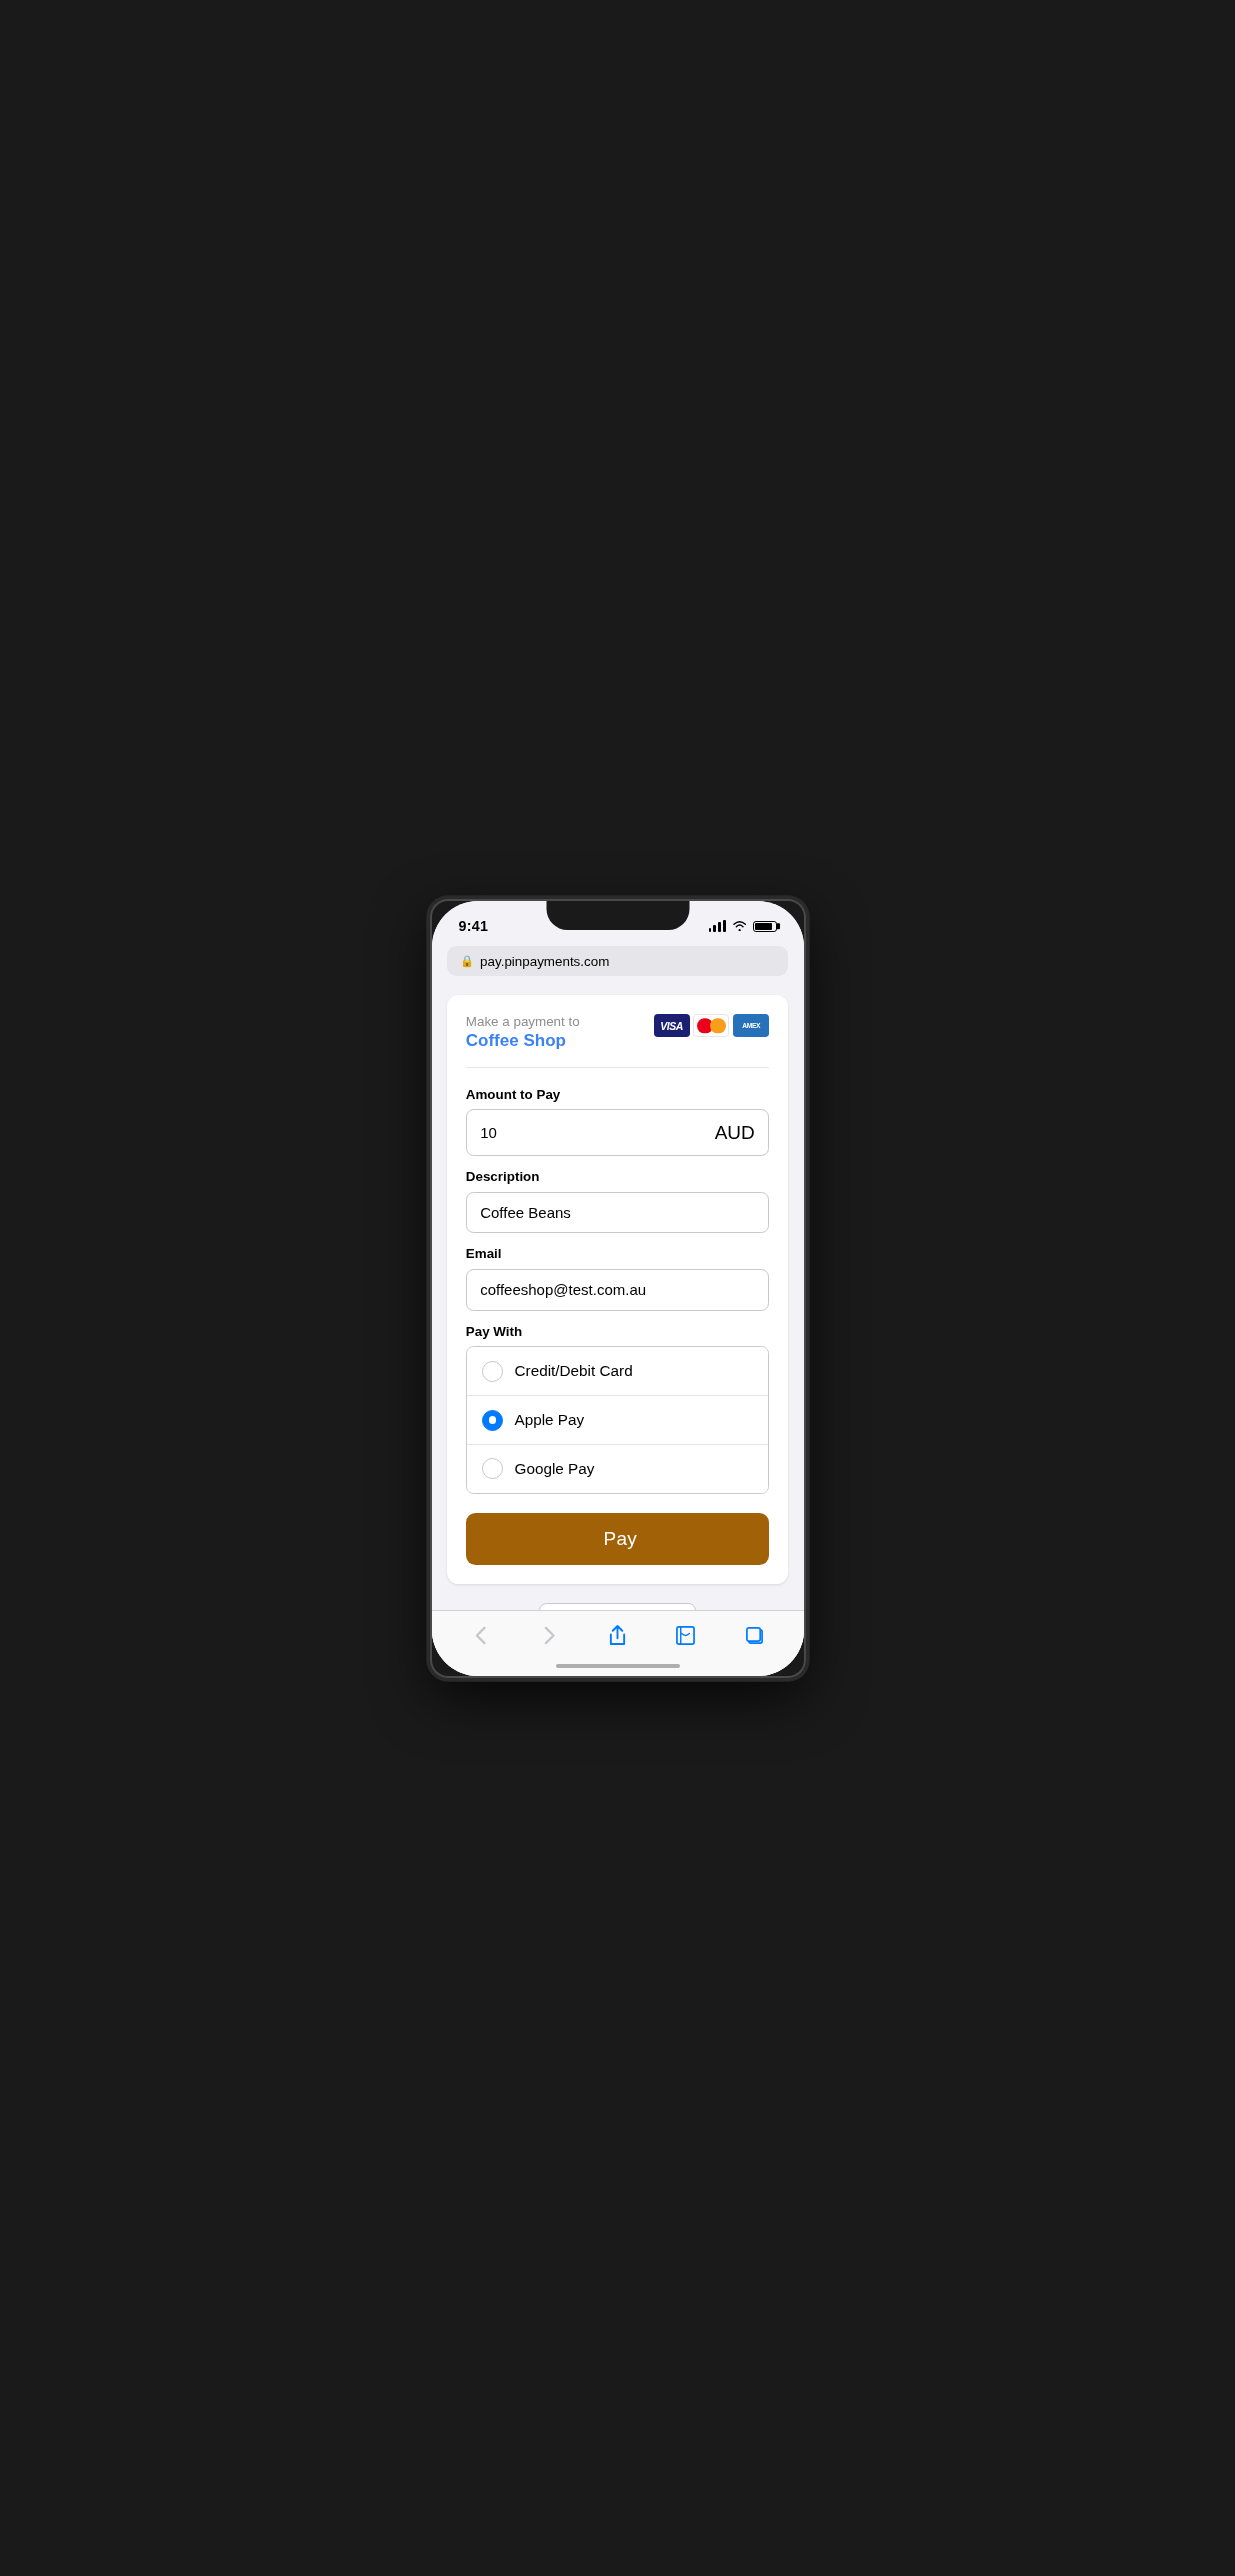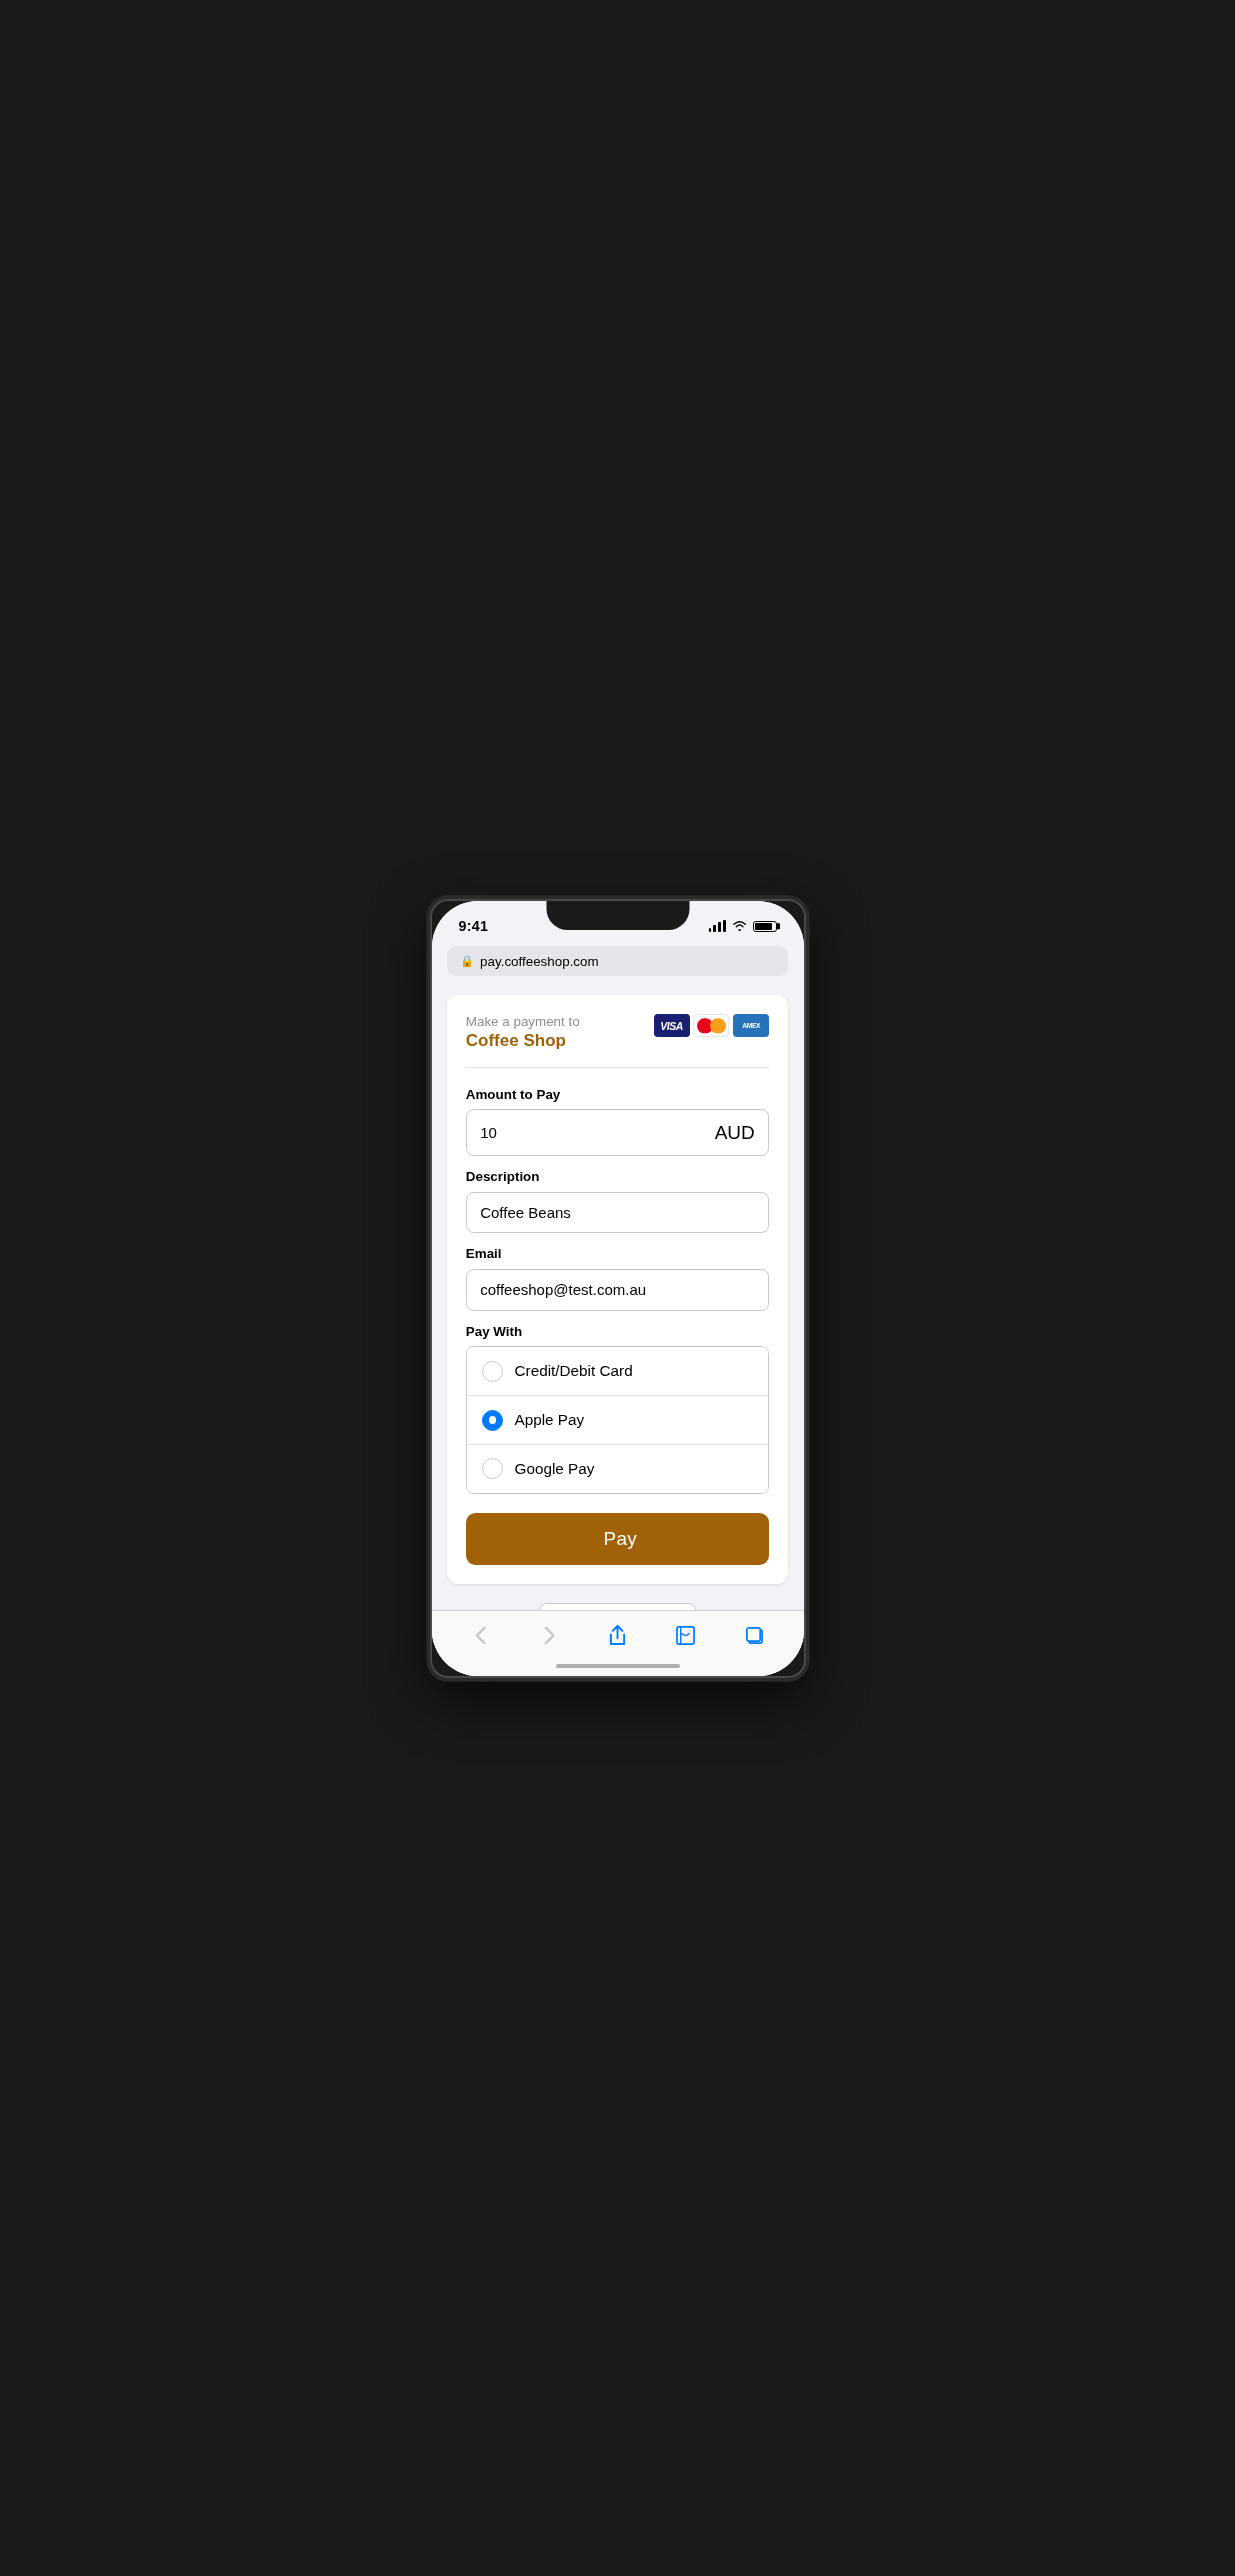--- a/index.html
+++ b/index.html
@@ -173,21 +173,21 @@
 
     .payment-to-label {
       font-size: 13.4px;
       color: #8e8e93;
       margin-bottom: 1.9px;
     }
 
     .merchant-name {
       font-size: 17px;
       font-weight: 700;
-      color: #a16207;
+      color: #3b82f6;
     }
 
     .card-logos {
       display: flex;
       gap: 3.8px;
       align-items: center;
     }
 
     .card-logo {
       width: 36px;
@@ -517,21 +517,21 @@
           </div>
           <div class="battery-icon">
             <div class="battery-fill"></div>
           </div>
         </div>
       </div>
 
       <div class="url-bar-container">
         <div class="url-bar">
           <span class="lock-icon">🔒</span>
-          <span class="url-text">pay.coffeeshop.com</span>
+          <span class="url-text">pay.pinpayments.com</span>
         </div>
       </div>
 
       <div class="scrollable-content">
         <div class="content-area">
 
           <div class="payment-card">
 
             <div class="card-header">
               <div>

